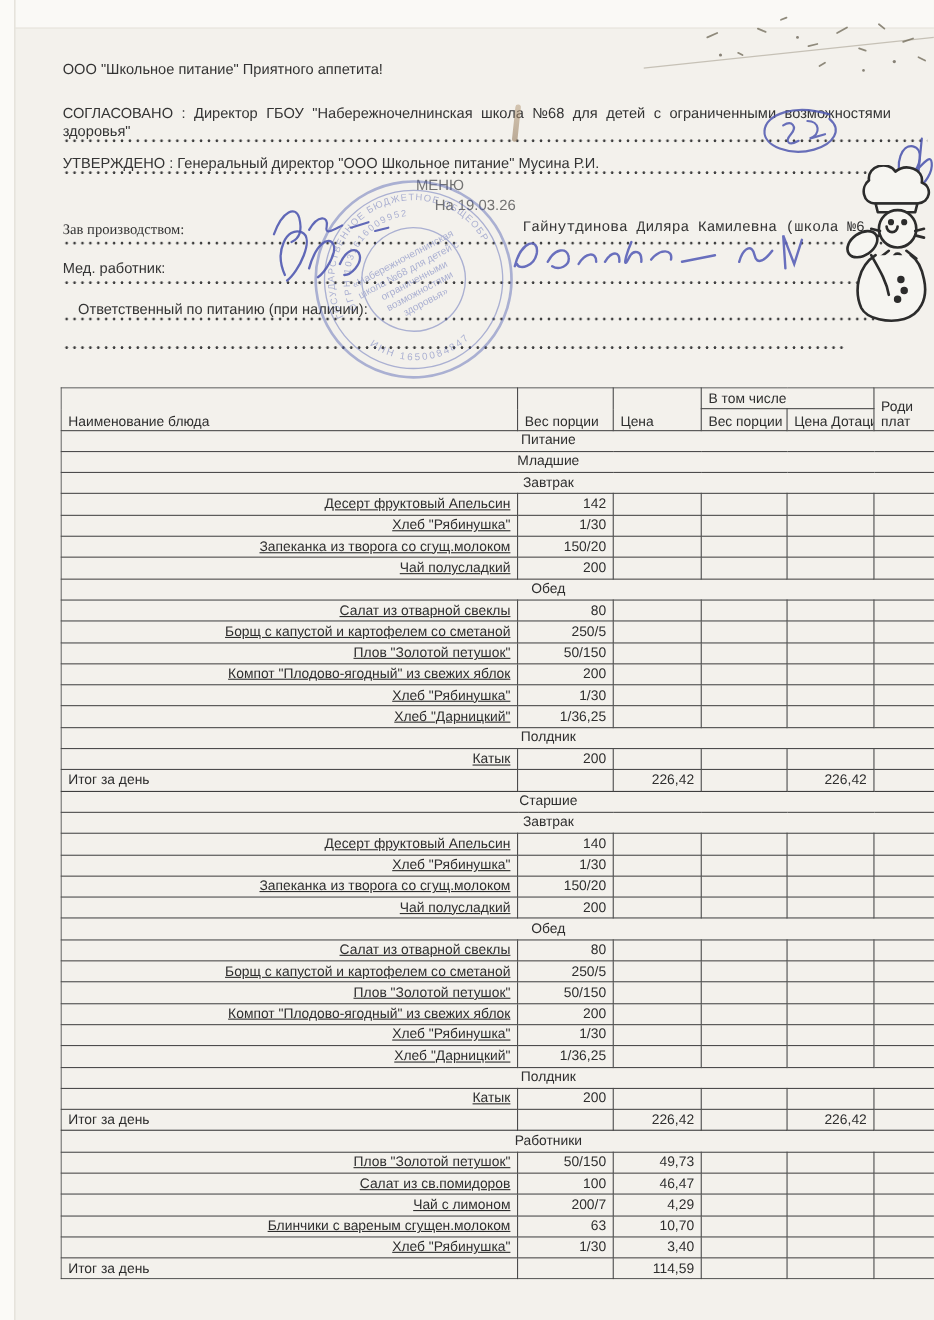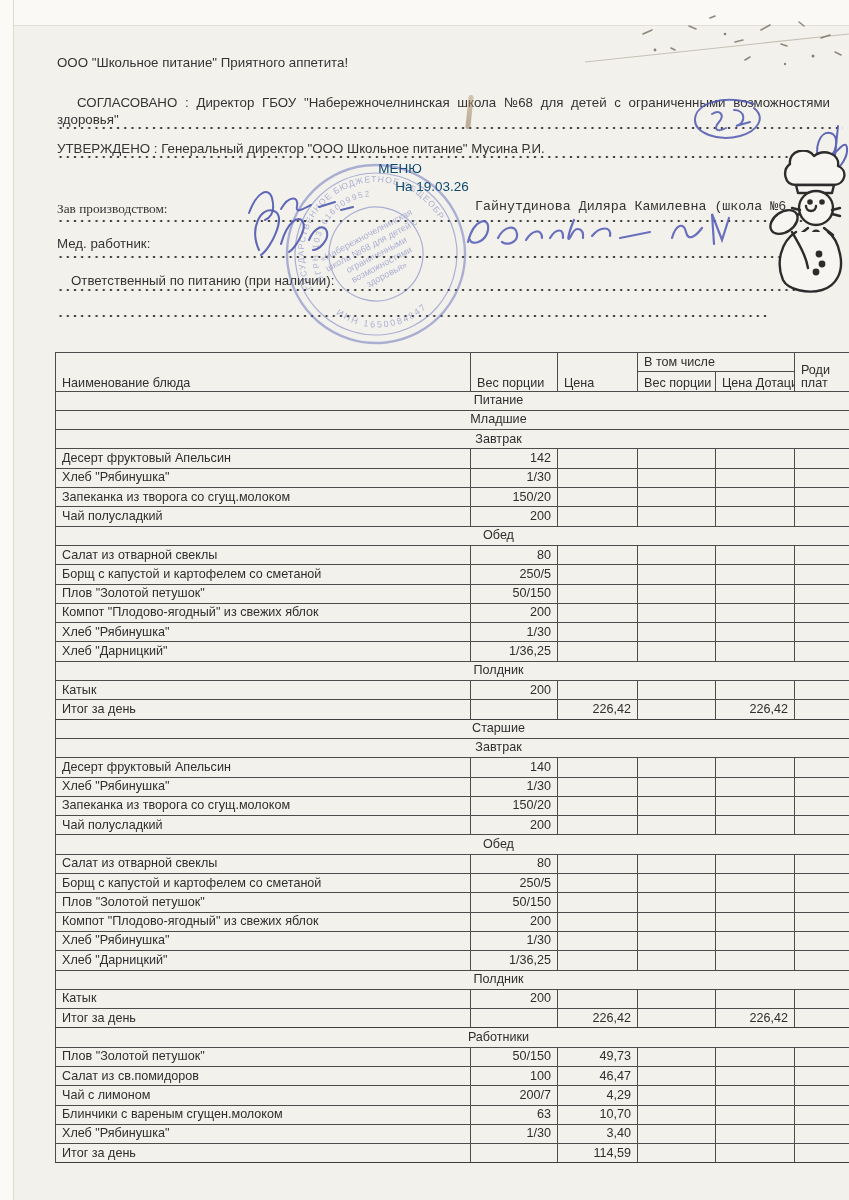--- a/index.html
+++ b/index.html
@@ -6,52 +6,52 @@
   body{
     width:849px;height:1200px;position:relative;overflow:hidden;
     background:#f3f1ec;
     font-family:"Liberation Sans", sans-serif;
     color:#333;
   }
   .edge-left{position:absolute;left:0;top:0;width:13px;height:1200px;background:#fbfaf7;border-right:1px solid #ddd9d0;}
   .edge-top{position:absolute;left:0;top:0;width:849px;height:25px;background:#faf9f6;border-bottom:1px solid #e3dfd7;}
   .txt{position:absolute;font-size:13.3px;line-height:16px;color:#343434;white-space:nowrap;}
   .just{white-space:normal;text-align:justify;text-align-last:justify;word-spacing:4px;}
-  .center-line{position:absolute;left:0;width:800px;text-align:center;font-size:13.5px;color:#0c4a6e;}
+  .center-line{position:absolute;left:0;width:800px;text-align:center;font-size:13.5px;color:#737373;}
   .dots{position:absolute;height:4px;
     background-image:radial-gradient(circle, #3e3e3e 1.15px, rgba(0,0,0,0) 1.5px);
     background-size:7.2px 4px;background-repeat:repeat-x;background-position:0 50%;}
   .smudge{position:absolute;width:5px;height:34px;background:linear-gradient(#b99f7e,#8c6f4e);opacity:.55;border-radius:3px;transform:rotate(6deg);}
   
   .menu-table-wrap{position:absolute;left:55px;top:352px;width:794px;overflow:hidden;}
   table.menu{border-collapse:collapse;table-layout:fixed;width:886px;background:transparent;}
   table.menu th, table.menu td{
     border:1px solid #4c4c4c;padding:0 6px;height:18.3px;
     font-size:12.6px;font-weight:normal;color:#2e2e2e;line-height:1.05;
     overflow:hidden;white-space:nowrap;
   }
   table.menu{border:1.6px solid #3e3e3e;}
   table.menu thead th{vertical-align:bottom;text-align:left;}
   td.sec{text-align:center;padding-left:96px;}
-  td.nm{text-align:left;}
+  td.nm{text-align:right;text-decoration:underline;}
   td.num{text-align:right;}
   td.tot{text-align:left;}
   tr.total-row td{border-bottom:1.6px solid #3e3e3e;}
   .ink{position:absolute;}
   .stamp{position:absolute;left:276px;top:154px;pointer-events:none;}
 </style>
 </head>
 <body>
 
 <div class="edge-top"></div>
 <div class="edge-left"></div>
 
 <div class="txt" style="left:57px;top:55px;">ООО "Школьное питание" Приятного аппетита!</div>
 
-<div class="txt just" style="left:57px;top:95px;width:753px;margin-left:20px;">СОГЛАСОВАНО : Директор ГБОУ "Набережночелнинская школа №68 для детей с ограниченными возможностями</div>
+<div class="txt just" style="left:57px;top:95px;width:753px;">СОГЛАСОВАНО : Директор ГБОУ "Набережночелнинская школа №68 для детей с ограниченными возможностями</div>
 <div class="txt" style="left:57px;top:112px;">здоровья"</div>
 <div class="dots" style="left:57px;top:126px;width:786px;"></div>
 
 <div class="txt" style="left:57px;top:141px;">УТВЕРЖДЕНО : Генеральный директор "ООО Школьное питание" Мусина Р.И.</div>
 <div class="dots" style="left:57px;top:155px;width:752px;"></div>
 
 <div class="center-line" style="top:161px;">МЕНЮ</div>
 <div class="center-line" style="top:179px;padding-left:32px;">На 19.03.26</div>
 
 <div class="txt" style="left:57px;top:201px;font-family:Liberation Serif, serif;">Зав производством:</div>

